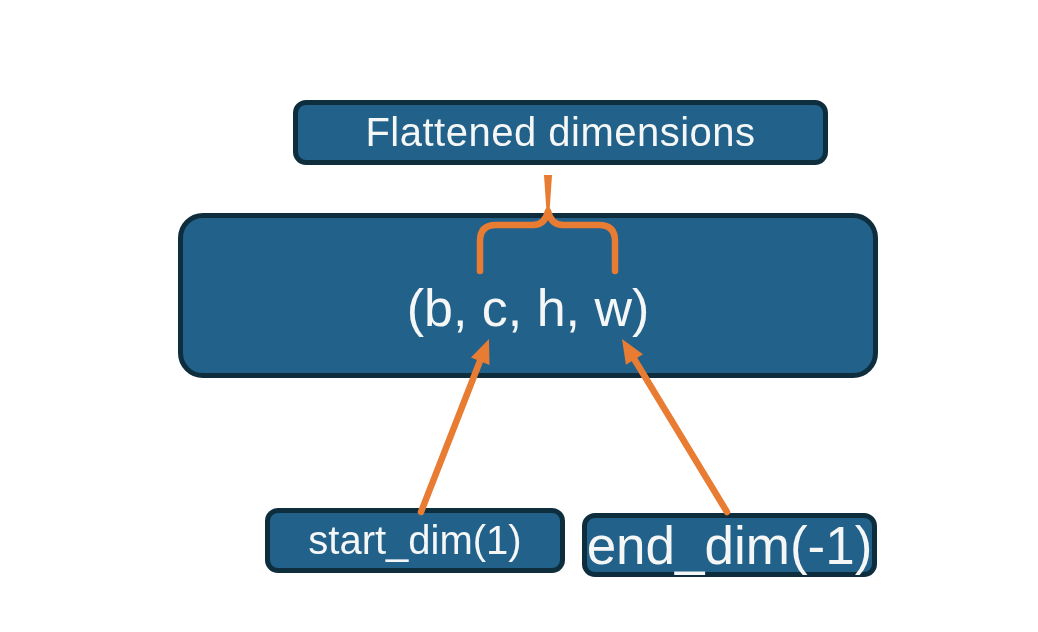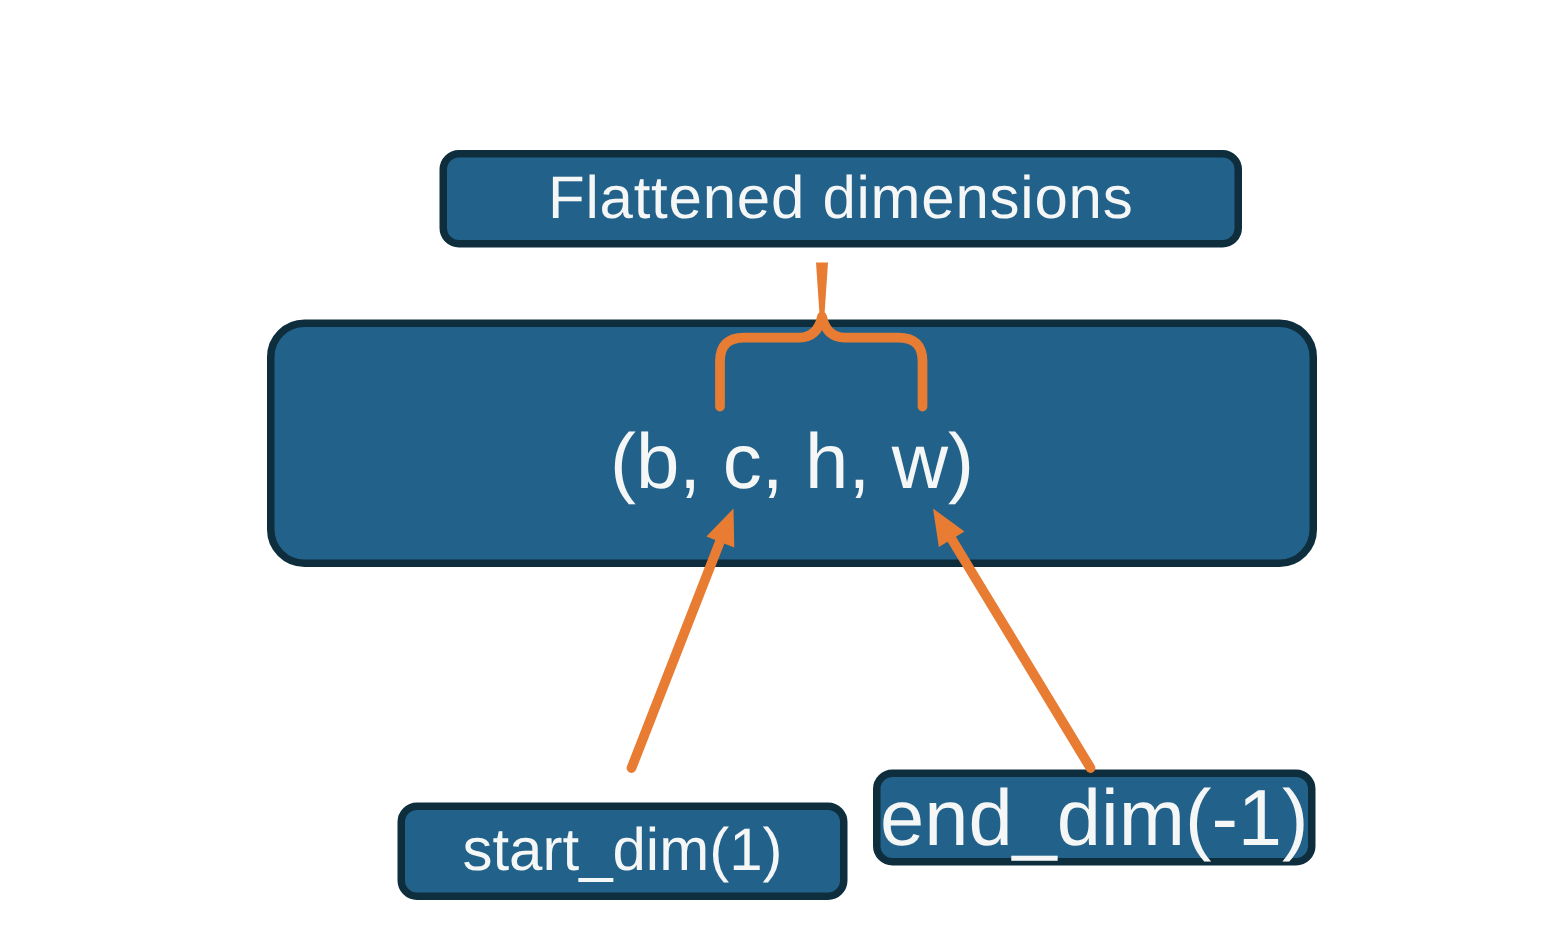--- a/index.html
+++ b/index.html
@@ -32,21 +32,21 @@
     font-size: 40px;
     letter-spacing: 0.5px;
   }
   .node-tensor {
     left: 178px; top: 213px; width: 700px; height: 165px;
     border-radius: 25px;
     font-size: 52px;
     padding-top: 25px;
   }
   .node-start {
-    left: 265px; top: 535px; width: 300px; height: 65px;
+    left: 265px; top: 508px; width: 300px; height: 65px;
     border-radius: 13px;
     font-size: 40px;
   }
   .node-end {
     left: 582px; top: 513px; width: 295px; height: 64px;
     border-radius: 13px;
     font-size: 53px;
   }
   .overlay {
     position: absolute;

